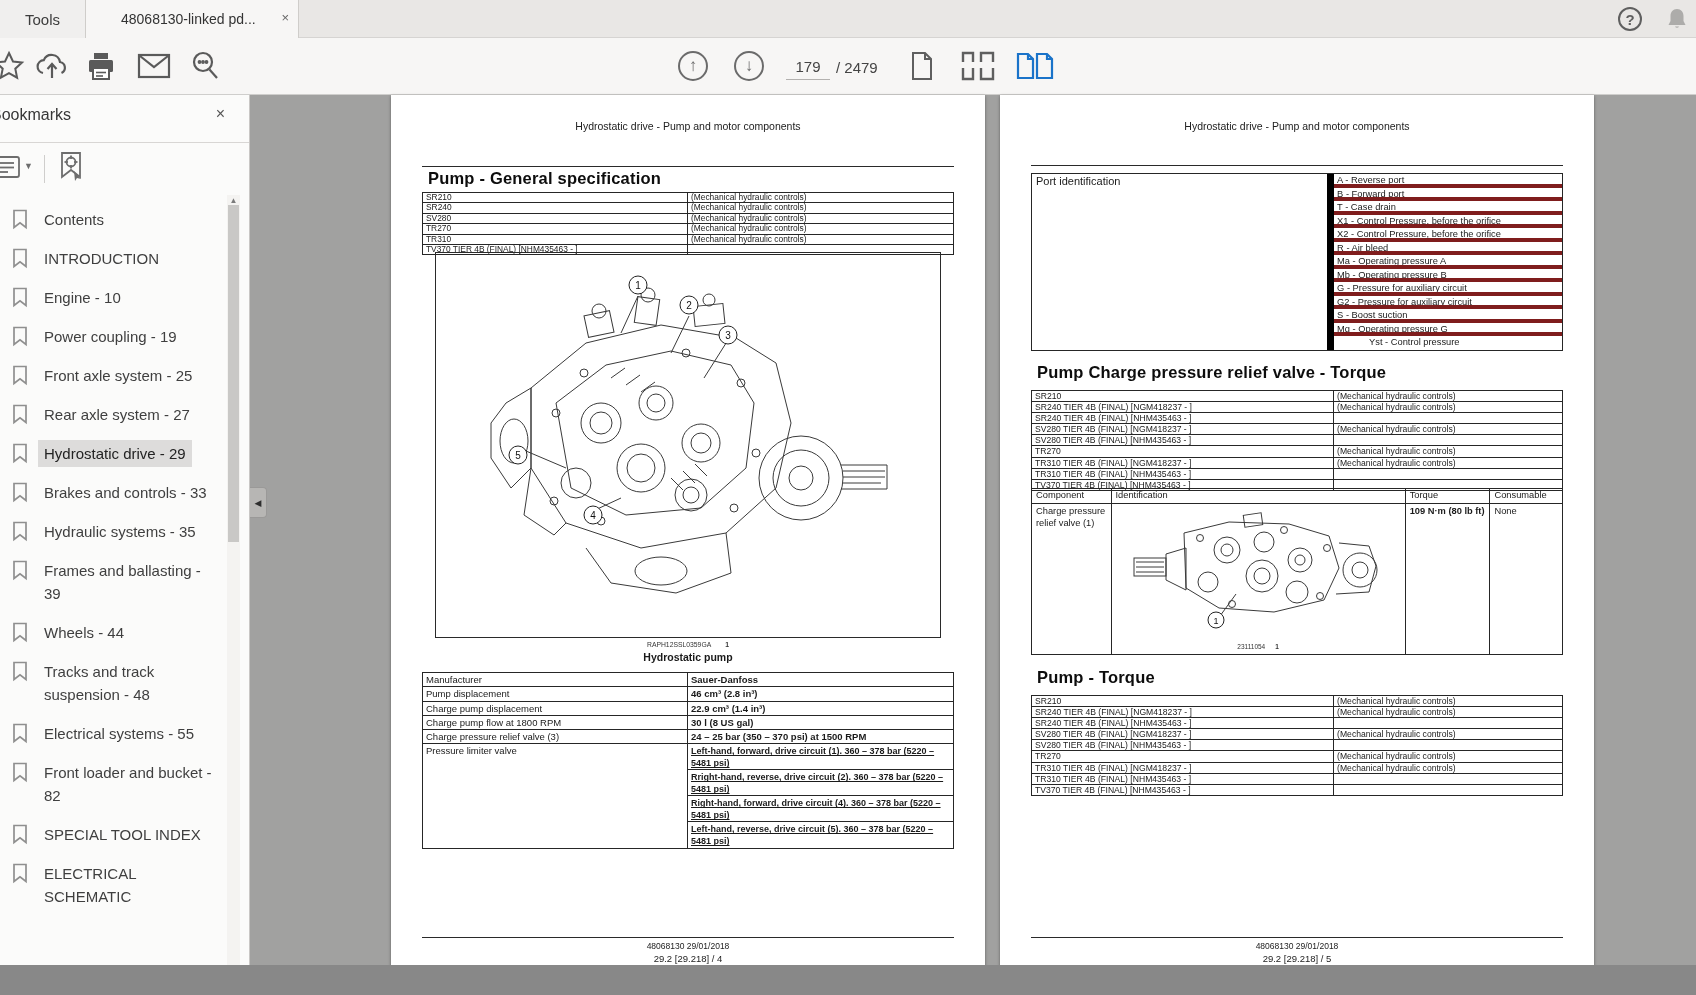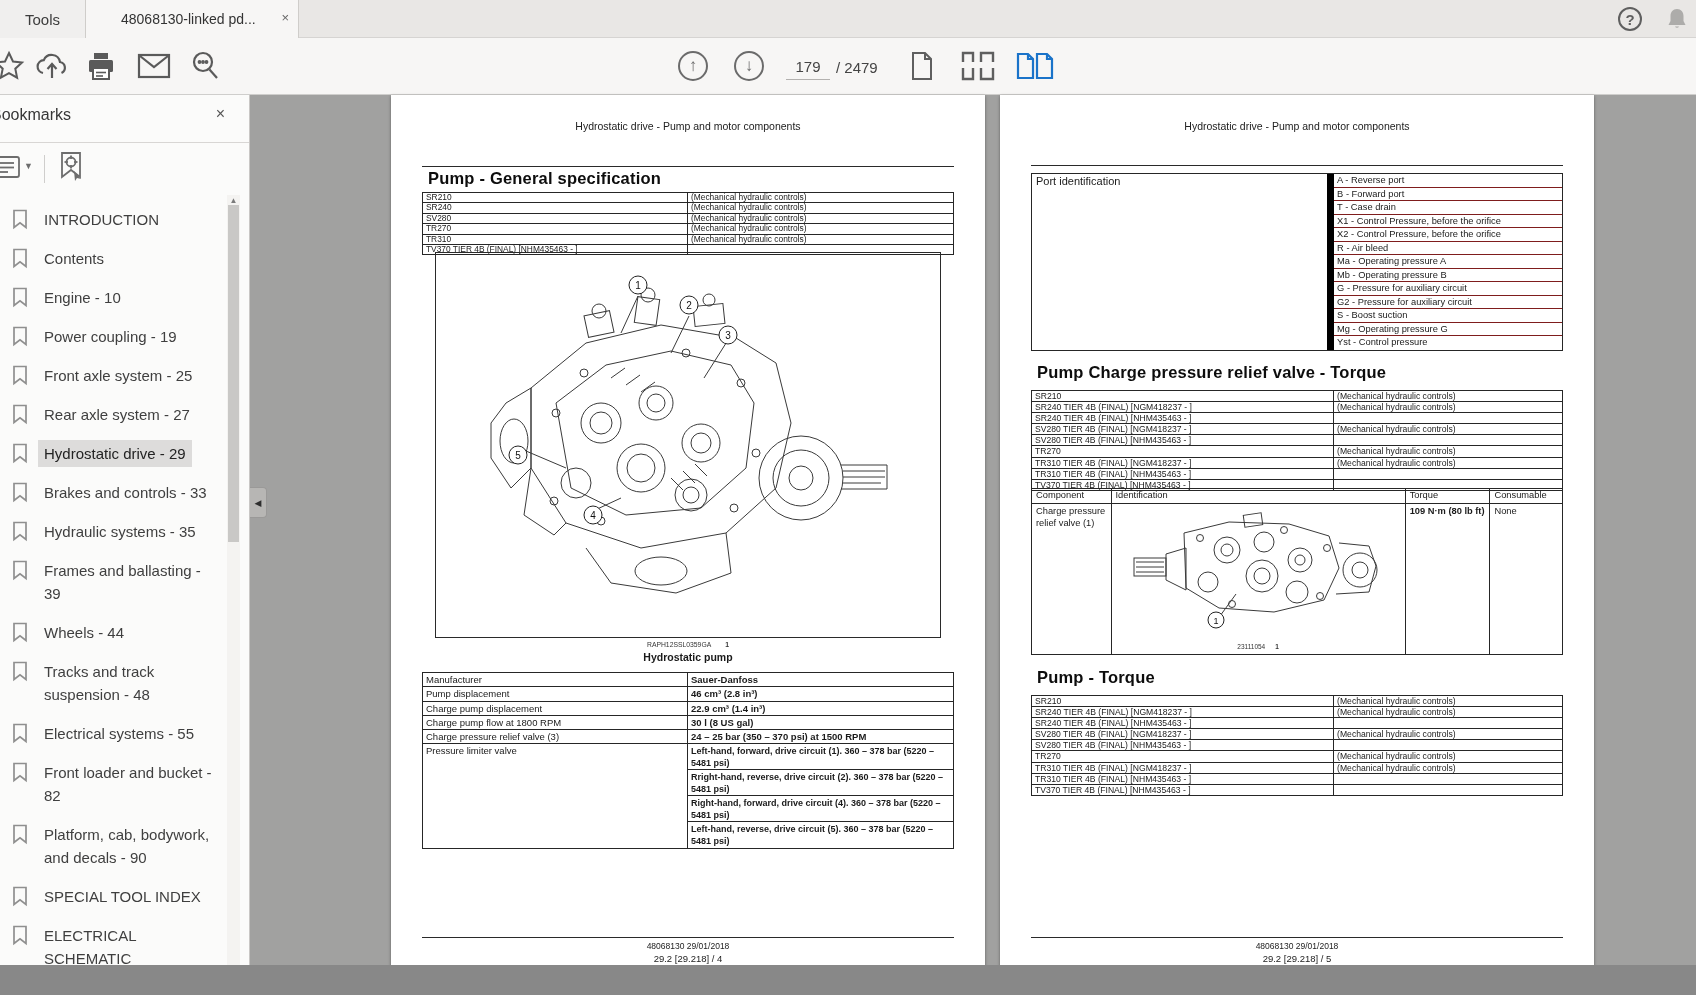--- a/index.html
+++ b/index.html
@@ -58,28 +58,28 @@
   .fig-code { position:absolute; left:31px; top:546px; width:532px; text-align:center; font-size:6.8px; color:#333; }
   .fig-code b { font-weight:bold; margin-left:14px; }
   .fig-caption { position:absolute; left:31px; top:556px; width:532px; text-align:center; font-size:10.5px; font-weight:bold; }
   
   .spec { top:577px; }
   .spec .tc { font-size:9.5px; line-height:13px; height:13.3px; }
   .spec .c1 { width:50%; } .spec .c2 { width:50%; font-weight:bold; }
   .limrow { display:flex; border-bottom:1px solid #262626; }
   .limrow .c1 { width:50%; font-size:9.5px; line-height:13px; padding:0 3px; }
   .limcol { width:50%; }
-  .limcol .sub { border-bottom:1px solid #262626; font-size:9px; line-height:12px; height:26px; padding:1px 3px; font-weight:bold; }
+  .limcol .sub { border-bottom:1px solid #262626; font-size:9px; line-height:12px; height:26px; padding:1px 3px; font-weight:bold;text-decoration:underline; }
   .limcol .sub:last-child { border-bottom:none; }
   
   .port-table { position:absolute; left:31px; top:78px; width:532px; border:1px solid #262626; display:flex; }
   .port-left { width:57%; border-right:7px solid #000000; font-size:11px; padding:1px 4px; }
   .port-right { width:43%; }
-  .port-right .prow { border-bottom:1px solid #7f1d1d; font-size:9.3px; line-height:13px; height:13.5px; padding:0 3px; white-space:nowrap; overflow:hidden; }
-  .port-right .prow:last-child { border-bottom:none; }
+  .port-right .prow { border-bottom:4px solid #7f1d1d; font-size:9.3px; line-height:13px; height:13.5px; padding:0 3px; white-space:nowrap; overflow:hidden; }
+  .port-right .prow:last-child { border-bottom:none;margin-left:32px; }
   
   .comp-table { position:absolute; left:31px; top:393px; width:532px; border:1px solid #262626; }
   .comp-head { display:flex; border-bottom:1px solid #262626; }
   .comp-head .hc { font-size:9.3px; line-height:13px; height:14px; padding:0 4px; border-right:1px solid #262626; }
   .comp-body { display:flex; height:150px; }
   .comp-body .bc { border-right:1px solid #262626; padding:2px 4px; font-size:9.3px; line-height:11.5px; }
   .w1 { width:15%; } .w2 { width:55.5%; } .w3 { width:16%; } .w4 { width:13.5%; }
   .hc:last-child, .bc:last-child { border-right:none; }
   .comp-fig { position:relative; height:100%; }
   .comp-fig svg { position:absolute; left:50%; top:4px; transform:translateX(-50%); }
@@ -211,32 +211,32 @@
           </svg>
       </span>
     </div>
 
     <div class="bm-list" id="bookmark-list">
 
     <div class="bm-item">
         <svg class="bm-flag" width="16" height="21" viewBox="0 0 16 21" fill="none" stroke="#8f8f8f" stroke-width="1.7">
             <path d="M2 1.5h12v17l-6-4.7-6 4.7z"></path>
           </svg>
+        <span class="bm-label">Contents</span>
+      </div>
+        <div class="bm-item">
+        <svg class="bm-flag" width="16" height="21" viewBox="0 0 16 21" fill="none" stroke="#8f8f8f" stroke-width="1.7">
+            <path d="M2 1.5h12v17l-6-4.7-6 4.7z"></path>
+          </svg>
         <span class="bm-label">INTRODUCTION</span>
       </div>
         <div class="bm-item">
         <svg class="bm-flag" width="16" height="21" viewBox="0 0 16 21" fill="none" stroke="#8f8f8f" stroke-width="1.7">
             <path d="M2 1.5h12v17l-6-4.7-6 4.7z"></path>
           </svg>
-        <span class="bm-label">Contents</span>
-      </div>
-        <div class="bm-item">
-        <svg class="bm-flag" width="16" height="21" viewBox="0 0 16 21" fill="none" stroke="#8f8f8f" stroke-width="1.7">
-            <path d="M2 1.5h12v17l-6-4.7-6 4.7z"></path>
-          </svg>
         <span class="bm-label">Engine - 10</span>
       </div>
         <div class="bm-item">
         <svg class="bm-flag" width="16" height="21" viewBox="0 0 16 21" fill="none" stroke="#8f8f8f" stroke-width="1.7">
             <path d="M2 1.5h12v17l-6-4.7-6 4.7z"></path>
           </svg>
         <span class="bm-label">Power coupling - 19</span>
       </div>
         <div class="bm-item">
         <svg class="bm-flag" width="16" height="21" viewBox="0 0 16 21" fill="none" stroke="#8f8f8f" stroke-width="1.7">
@@ -290,26 +290,20 @@
         <svg class="bm-flag" width="16" height="21" viewBox="0 0 16 21" fill="none" stroke="#8f8f8f" stroke-width="1.7">
             <path d="M2 1.5h12v17l-6-4.7-6 4.7z"></path>
           </svg>
         <span class="bm-label">Electrical systems - 55</span>
       </div>
         <div class="bm-item">
         <svg class="bm-flag" width="16" height="21" viewBox="0 0 16 21" fill="none" stroke="#8f8f8f" stroke-width="1.7">
             <path d="M2 1.5h12v17l-6-4.7-6 4.7z"></path>
           </svg>
         <span class="bm-label">Front loader and bucket - 82</span>
-      </div>
-        <div class="bm-item">
-        <svg class="bm-flag" width="16" height="21" viewBox="0 0 16 21" fill="none" stroke="#8f8f8f" stroke-width="1.7">
-            <path d="M2 1.5h12v17l-6-4.7-6 4.7z"></path>
-          </svg>
-        <span class="bm-label">Platform, cab, bodywork, and decals - 90</span>
       </div>
         <div class="bm-item">
         <svg class="bm-flag" width="16" height="21" viewBox="0 0 16 21" fill="none" stroke="#8f8f8f" stroke-width="1.7">
             <path d="M2 1.5h12v17l-6-4.7-6 4.7z"></path>
           </svg>
         <span class="bm-label">SPECIAL TOOL INDEX</span>
       </div>
         <div class="bm-item">
         <svg class="bm-flag" width="16" height="21" viewBox="0 0 16 21" fill="none" stroke="#8f8f8f" stroke-width="1.7">
             <path d="M2 1.5h12v17l-6-4.7-6 4.7z"></path>

